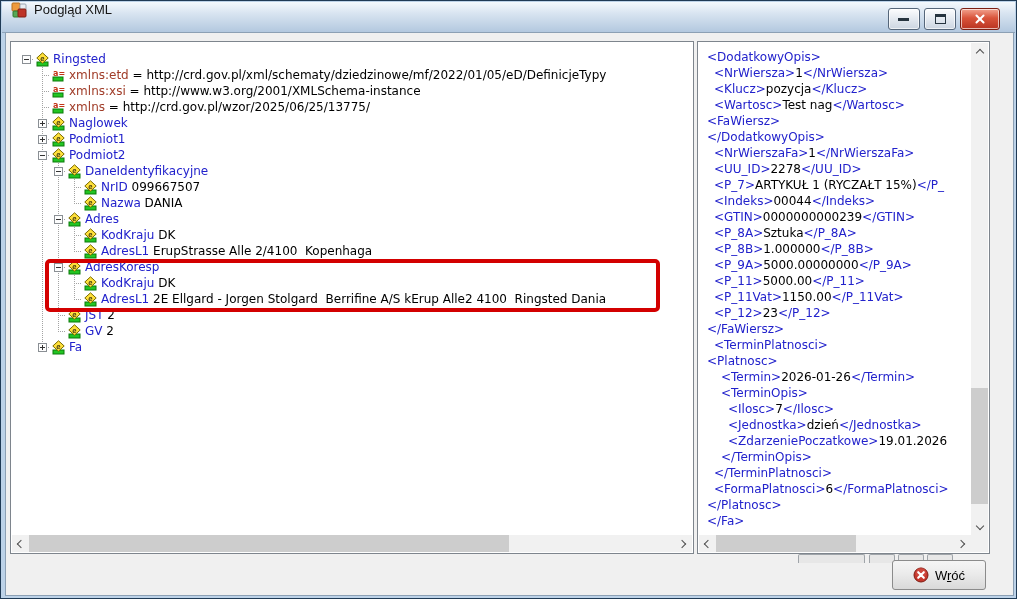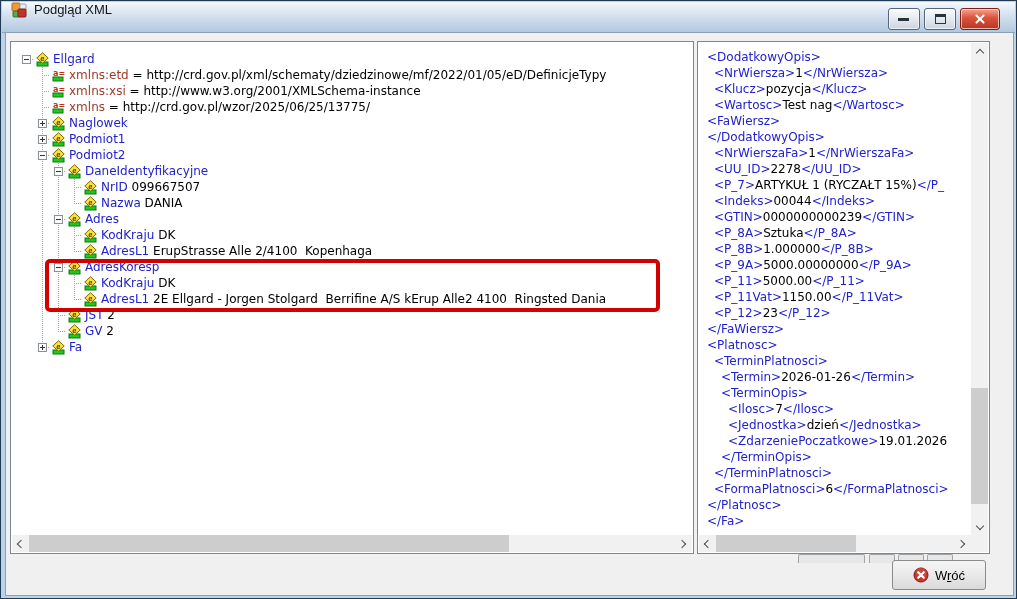--- a/index.html
+++ b/index.html
@@ -112,21 +112,21 @@
   </div>
 
   <div class="content">
 
     <div class="panel tree-panel">
       <div class="tree">
           <div class="trow"><span class="tcell conn"><span class="hstub"></span><span class="ebox"></span></span><span class="ticon"><svg width="15" height="15" viewBox="0 0 15 15">
                 <rect x="2" y="10" width="11" height="4" fill="#22C522" stroke="#0B7A0B"></rect>
                 <path d="M7.5 0.8 L13.2 6 L7.5 11.2 L1.8 6 Z" fill="#FFE03A" stroke="#7A6A00"></path>
                 <text x="7.5" y="8.6" font-size="7" text-anchor="middle" fill="#000" font-family="DejaVu Sans, sans-serif">e</text>
-              </svg></span><span class="tname">Ellgard</span></div>
+              </svg></span><span class="tname">Ringsted</span></div>
           <div class="trow"><span class="tcell"></span><span class="tcell conn vtop vbot"><span class="hstub"></span></span><span class="ticon"><svg width="15" height="15" viewBox="0 0 15 15">
                 <rect x="2" y="9" width="10" height="4" fill="#22C522" stroke="#0B7A0B"></rect>
                 <text x="2" y="8" font-size="8" font-weight="bold" fill="#C23418" font-family="DejaVu Sans, sans-serif">a=</text>
               </svg></span><span class="tname attr">xmlns:etd</span><span class="tval"> = http://crd.gov.pl/xml/schematy/dziedzinowe/mf/2022/01/05/eD/DefinicjeTypy</span></div>
           <div class="trow"><span class="tcell"></span><span class="tcell conn vtop vbot"><span class="hstub"></span></span><span class="ticon"><svg width="15" height="15" viewBox="0 0 15 15">
                 <rect x="2" y="9" width="10" height="4" fill="#22C522" stroke="#0B7A0B"></rect>
                 <text x="2" y="8" font-size="8" font-weight="bold" fill="#C23418" font-family="DejaVu Sans, sans-serif">a=</text>
               </svg></span><span class="tname attr">xmlns:xsi</span><span class="tval"> = http://www.w3.org/2001/XMLSchema-instance</span></div>
           <div class="trow"><span class="tcell"></span><span class="tcell conn vtop vbot"><span class="hstub"></span></span><span class="ticon"><svg width="15" height="15" viewBox="0 0 15 15">
                 <rect x="2" y="9" width="10" height="4" fill="#22C522" stroke="#0B7A0B"></rect>
@@ -228,22 +228,22 @@
           <div class="xline" style="padding-left: 7px;"><span class="xtag">&lt;P_7&gt;</span><span class="xval">ARTYKUŁ 1 (RYCZAŁT 15%)</span><span class="xtag">&lt;/P_</span></div>
           <div class="xline" style="padding-left: 7px;"><span class="xtag">&lt;Indeks&gt;</span><span class="xval">00044</span><span class="xtag">&lt;/Indeks&gt;</span></div>
           <div class="xline" style="padding-left: 7px;"><span class="xtag">&lt;GTIN&gt;</span><span class="xval">0000000000239</span><span class="xtag">&lt;/GTIN&gt;</span></div>
           <div class="xline" style="padding-left: 7px;"><span class="xtag">&lt;P_8A&gt;</span><span class="xval">Sztuka</span><span class="xtag">&lt;/P_8A&gt;</span></div>
           <div class="xline" style="padding-left: 7px;"><span class="xtag">&lt;P_8B&gt;</span><span class="xval">1.000000</span><span class="xtag">&lt;/P_8B&gt;</span></div>
           <div class="xline" style="padding-left: 7px;"><span class="xtag">&lt;P_9A&gt;</span><span class="xval">5000.00000000</span><span class="xtag">&lt;/P_9A&gt;</span></div>
           <div class="xline" style="padding-left: 7px;"><span class="xtag">&lt;P_11&gt;</span><span class="xval">5000.00</span><span class="xtag">&lt;/P_11&gt;</span></div>
           <div class="xline" style="padding-left: 7px;"><span class="xtag">&lt;P_11Vat&gt;</span><span class="xval">1150.00</span><span class="xtag">&lt;/P_11Vat&gt;</span></div>
           <div class="xline" style="padding-left: 7px;"><span class="xtag">&lt;P_12&gt;</span><span class="xval">23</span><span class="xtag">&lt;/P_12&gt;</span></div>
           <div class="xline" style="padding-left: 0px;"><span class="xtag">&lt;/FaWiersz&gt;</span></div>
+          <div class="xline" style="padding-left: 7px;"><span class="xtag">&lt;TerminPlatnosci&gt;</span></div>
           <div class="xline" style="padding-left: 0px;"><span class="xtag">&lt;Platnosc&gt;</span></div>
-          <div class="xline" style="padding-left: 7px;"><span class="xtag">&lt;TerminPlatnosci&gt;</span></div>
           <div class="xline" style="padding-left: 14px;"><span class="xtag">&lt;Termin&gt;</span><span class="xval">2026-01-26</span><span class="xtag">&lt;/Termin&gt;</span></div>
           <div class="xline" style="padding-left: 14px;"><span class="xtag">&lt;TerminOpis&gt;</span></div>
           <div class="xline" style="padding-left: 21px;"><span class="xtag">&lt;Ilosc&gt;</span><span class="xval">7</span><span class="xtag">&lt;/Ilosc&gt;</span></div>
           <div class="xline" style="padding-left: 21px;"><span class="xtag">&lt;Jednostka&gt;</span><span class="xval">dzień</span><span class="xtag">&lt;/Jednostka&gt;</span></div>
           <div class="xline" style="padding-left: 21px;"><span class="xtag">&lt;ZdarzeniePoczatkowe&gt;</span><span class="xval">19.01.2026</span></div>
           <div class="xline" style="padding-left: 14px;"><span class="xtag">&lt;/TerminOpis&gt;</span></div>
           <div class="xline" style="padding-left: 7px;"><span class="xtag">&lt;/TerminPlatnosci&gt;</span></div>
           <div class="xline" style="padding-left: 7px;"><span class="xtag">&lt;FormaPlatnosci&gt;</span><span class="xval">6</span><span class="xtag">&lt;/FormaPlatnosci&gt;</span></div>
           <div class="xline" style="padding-left: 0px;"><span class="xtag">&lt;/Platnosc&gt;</span></div>
           <div class="xline" style="padding-left: 0px;"><span class="xtag">&lt;/Fa&gt;</span></div>

